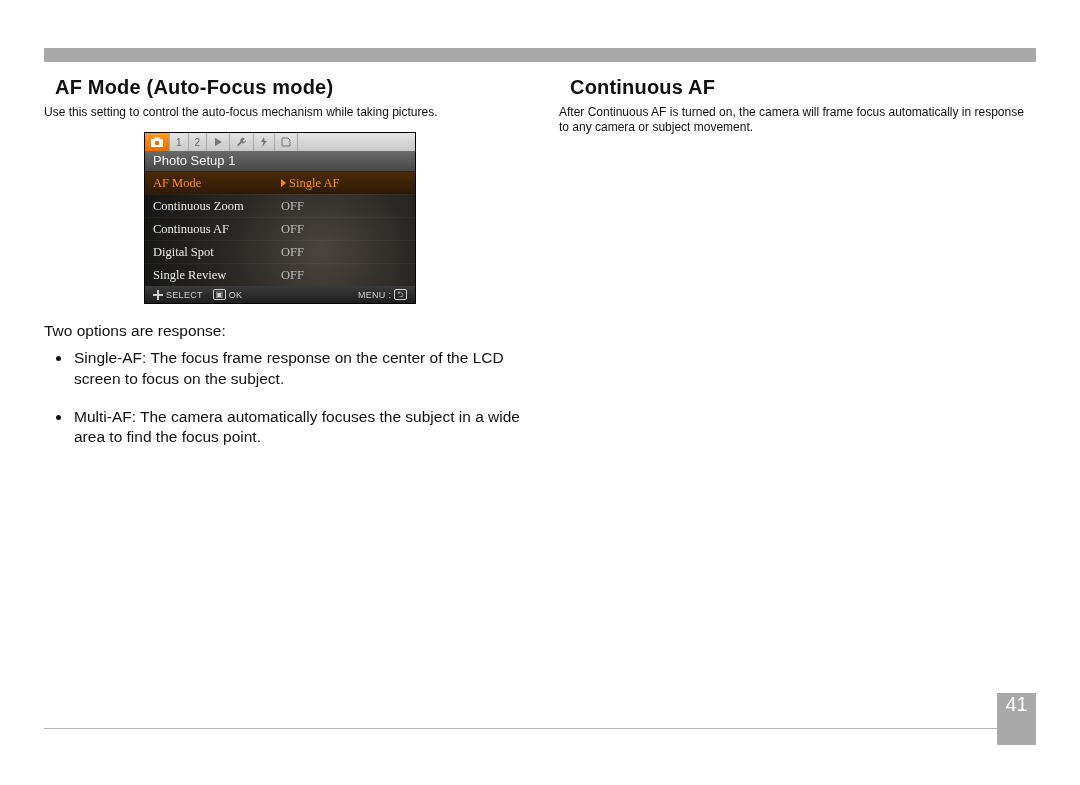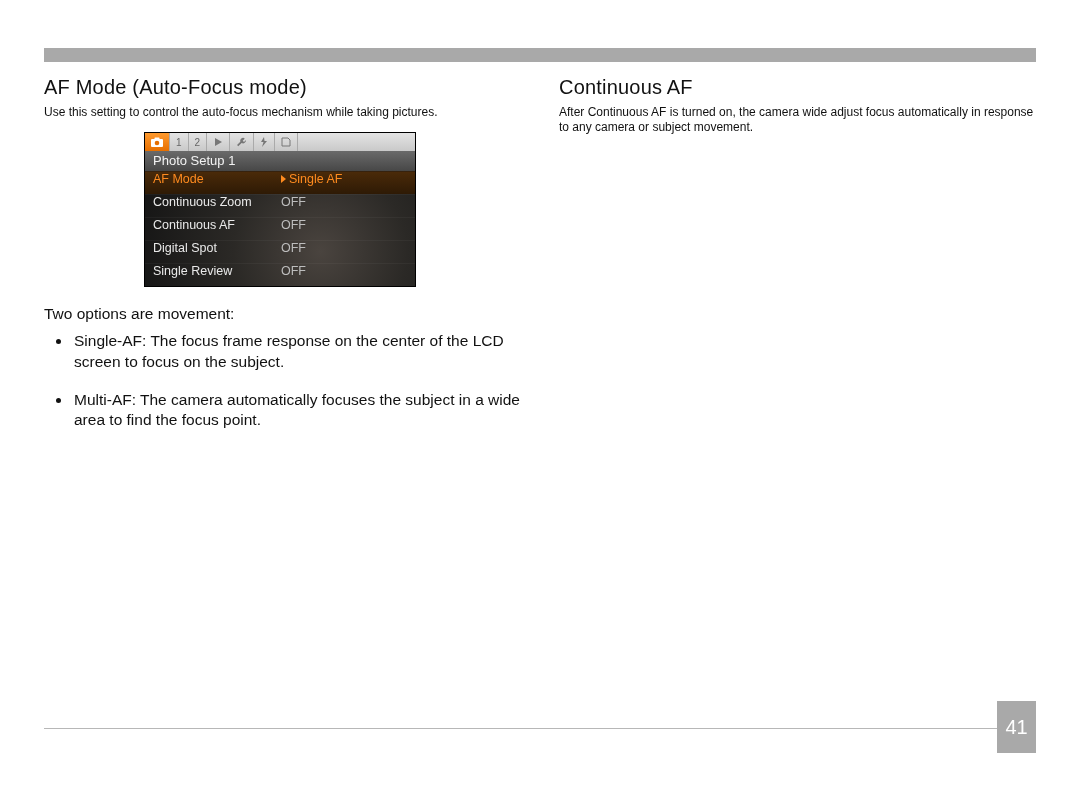--- a/index.html
+++ b/index.html
@@ -33,22 +33,22 @@
     bottom: 76px;
     display: flex;
     gap: 38px;
   }
   .col {
     flex: 1 1 0;
     min-width: 0;
   }
   h2 {
     font-size: 20px;
-    font-weight: 400;
-    margin: 0 0 6px 0;
+    font-weight: 700;
+    margin: 0 0 6px 11px;
     letter-spacing: 0.2px;
   }
   .body {
     font-size: 12px;
     line-height: 1.28;
     margin: 0 0 12px 0;
   }
   .subhead {
     font-size: 15.5px;
     margin: 18px 0 8px 0;
@@ -100,22 +100,23 @@
     font-size: 13px;
     padding: 2px 20px 3px 8px;
   }
   .cam-body {
     position: relative;
     background: radial-gradient(circle at 65% 70%, #4a443f 0%, #2b2926 45%, #141414 100%);
   }
   .cam-row {
     display: flex;
     height: 22px;
-    align-items: flex-start;
+    align-items: center;
     border-top: 1px solid rgba(255,255,255,0.04);
+    font-family: Liberation Serif, serif;
   }
   .cam-row .lab {
     width: 128px;
     padding-left: 8px;
     color: #e9e9e9;
   }
   .cam-row .val {
     flex: 1;
     color: #bdbdbd;
     display: flex;
@@ -174,28 +175,27 @@
     position: absolute;
     left: 44px;
     right: 83px;
     bottom: 56px;
     height: 1px;
     background: #b7b7b7;
   }
   .pagenum {
     position: absolute;
     right: 44px;
-    bottom: 32px;
+    bottom: 40px;
     width: 39px;
     height: 52px;
     background: #a9a9a9;
     color: #ffffff;
     font-size: 20px;
     display: flex;
-    align-items: center;
     justify-content: center;
   }
 </style>
 </head>
 <body>
 
 <div class="page">
   <div class="topbar"></div>
 
   <div class="content">
@@ -255,32 +255,47 @@
           </div>
           <div class="cam-row">
             <span class="lab">Digital Spot</span>
             <span class="val">OFF</span>
           </div>
           <div class="cam-row">
             <span class="lab">Single Review</span>
             <span class="val">OFF</span>
           </div>
         </div>
+        <div class="cam-foot">
+          <span class="grp">
+            <span class="foot-dpad"></span>
+            <span>SELECT</span>
+          </span>
+          <span class="grp">
+            <span class="foot-ico">▣</span>
+            <span>OK</span>
+          </span>
+          <span class="spacer"></span>
+          <span class="grp">
+            <span>MENU :</span>
+            <span class="foot-btn">⮌</span>
+          </span>
+        </div>
       </div>
 
-      <p class="subhead">Two options are movement:</p>
+      <p class="subhead">Two options are response:</p>
       <ul class="opts">
         <li>Single-AF: The focus frame response on the center of the LCD screen to focus on the subject.</li>
         <li>Multi-AF: The camera automatically focuses the subject in a wide area to find the focus point.</li>
       </ul>
     </div>
 
     <div class="col">
       <h2>Continuous AF</h2>
-      <p class="body">After Continuous AF is turned on, the camera wide adjust focus automatically in response to any camera or subject movement.</p>
+      <p class="body">After Continuous AF is turned on, the camera will frame focus automatically in response to any camera or subject movement.</p>
     </div>
 
   </div>
 
   <div class="footrule"></div>
   <div class="pagenum">
     <span>41</span>
   </div>
 </div>
 

